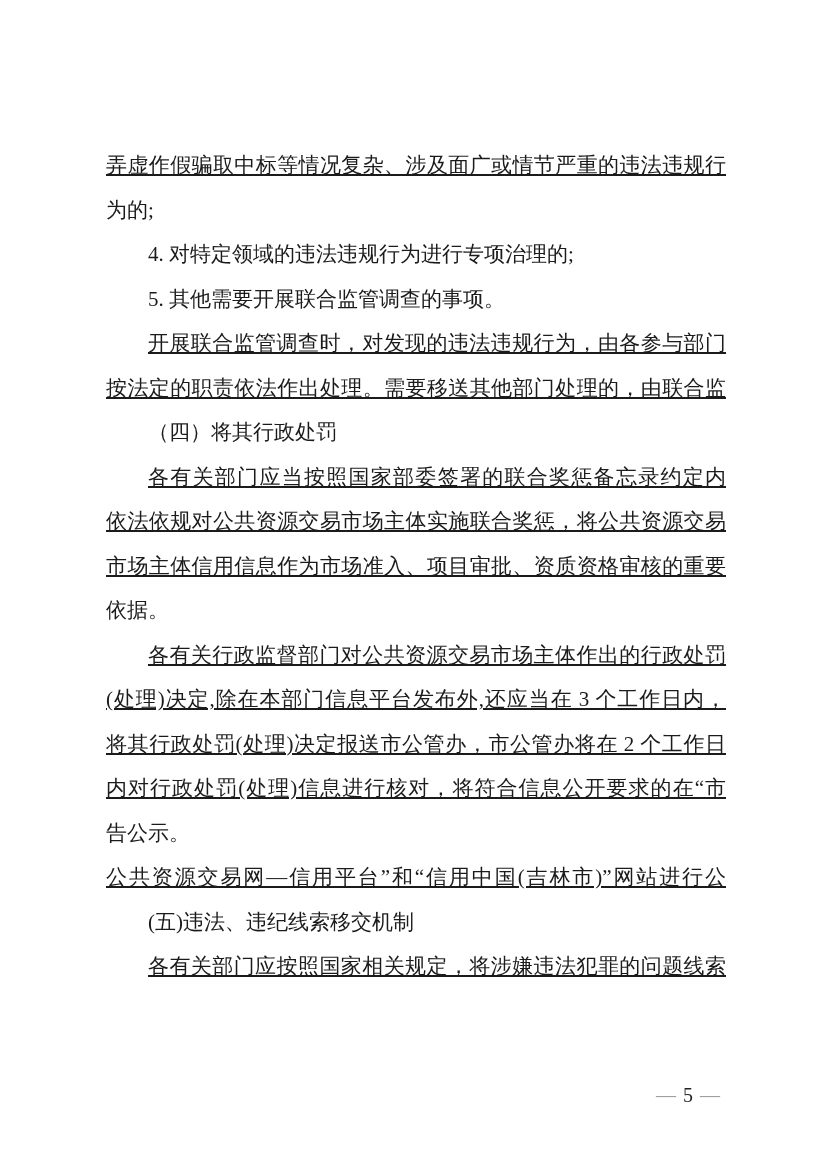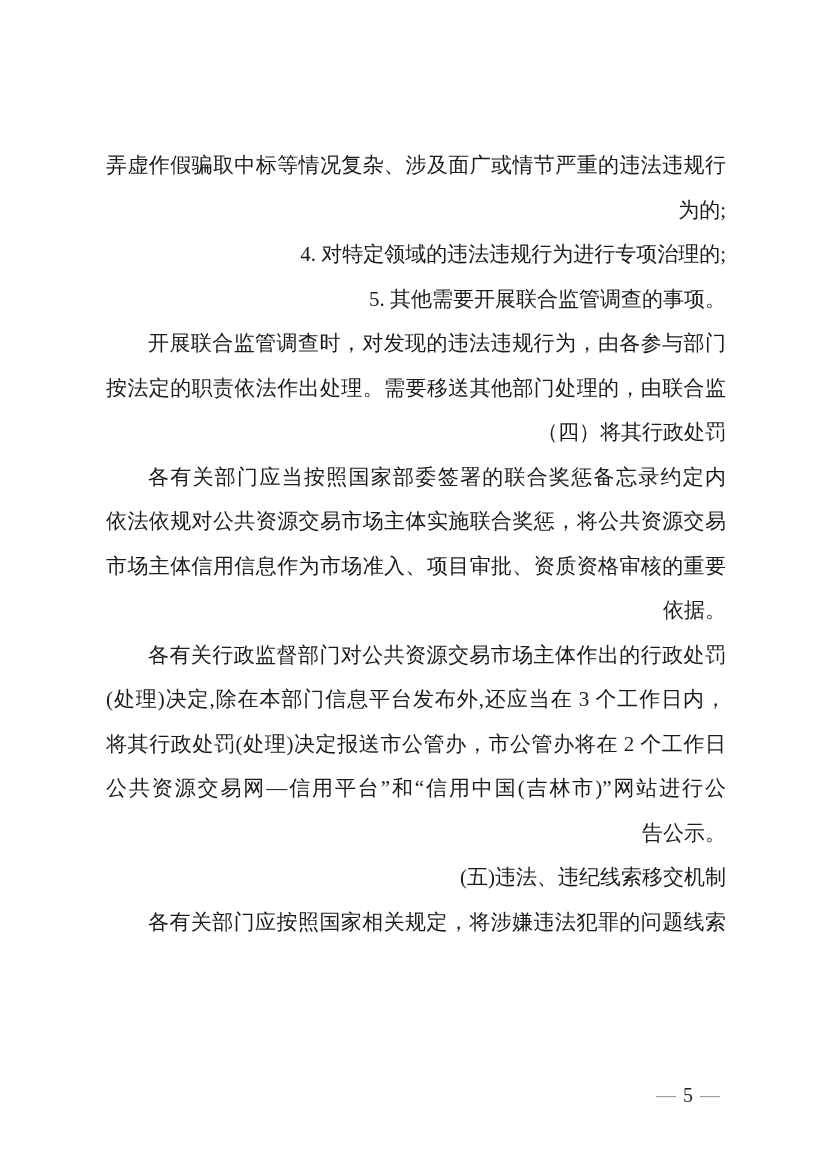--- a/index.html
+++ b/index.html
@@ -21,27 +21,28 @@
     left: 106px;
     top: 143px;
     width: 620px;
   }
   .line {
     font-size: 21px;
     height: 44.5px;
     line-height: 44.5px;
     overflow: hidden;
     white-space: nowrap;
-    text-align: right;
+    text-align: left;
   }
   .line.just {
     white-space: normal;
     text-align: justify;
     text-align-last: justify;
     text-justify: inter-character;
+    text-decoration: underline;
   }
   .line.ind {
     padding-left: 42px;
   }
   .line.kai {
     
     font-weight: 500;
   }
   .page-footer {
     position: absolute;
@@ -75,22 +76,23 @@
       <div class="line just ind">开展联合监管调查时，对发现的违法违规行为，由各参与部门</div>
       <div class="line just">按法定的职责依法作出处理。需要移送其他部门处理的，由联合监</div>
       <div class="line kai ind">（四）将其行政处罚</div>
       <div class="line just ind">各有关部门应当按照国家部委签署的联合奖惩备忘录约定内容，</div>
       <div class="line just">依法依规对公共资源交易市场主体实施联合奖惩，将公共资源交易</div>
       <div class="line just">市场主体信用信息作为市场准入、项目审批、资质资格审核的重要</div>
       <div class="line">依据。</div>
       <div class="line just ind">各有关行政监督部门对公共资源交易市场主体作出的行政处罚</div>
       <div class="line just">(处理)决定,除在本部门信息平台发布外,还应当在 3 个工作日内，</div>
       <div class="line just">将其行政处罚(处理)决定报送市公管办，市公管办将在 2 个工作日</div>
+      <div class="line just">内对行政处罚(处理)信息进行核对，将符合信息公开要求的在“市</div>
+      <div class="line">告公示。</div>
       <div class="line just">公共资源交易网—信用平台”和“信用中国(吉林市)”网站进行公</div>
-      <div class="line">告公示。</div>
       <div class="line kai ind">(五)违法、违纪线索移交机制</div>
       <div class="line just ind">各有关部门应按照国家相关规定，将涉嫌违法犯罪的问题线索</div>
     </div>
 
   <div class="page-footer">
     <span class="dash">—</span><span class="num">5</span><span class="dash">—</span>
   </div>
 
 </div>
 

